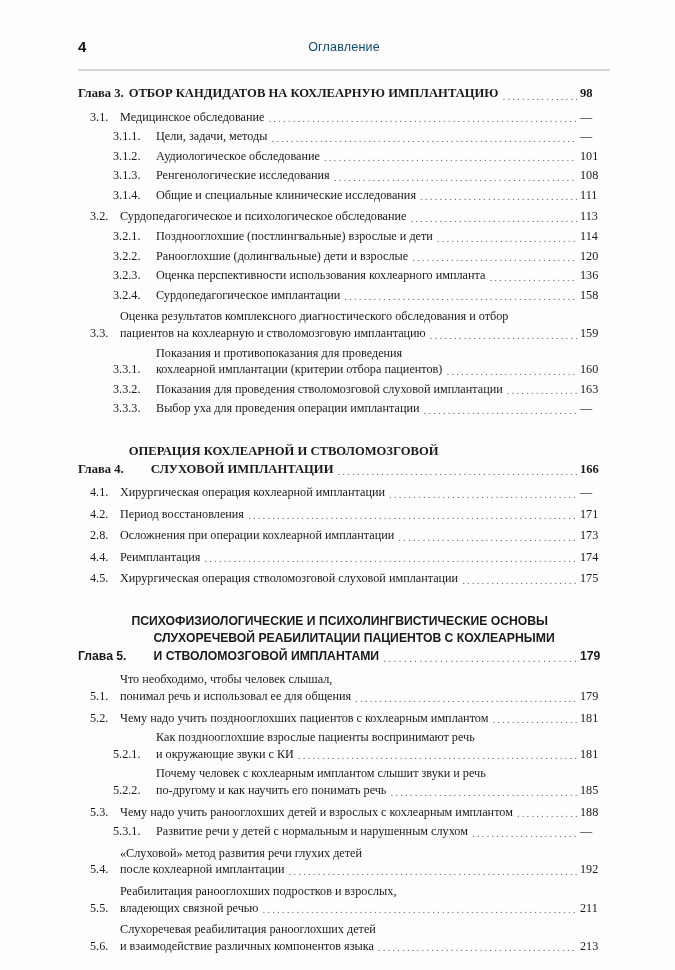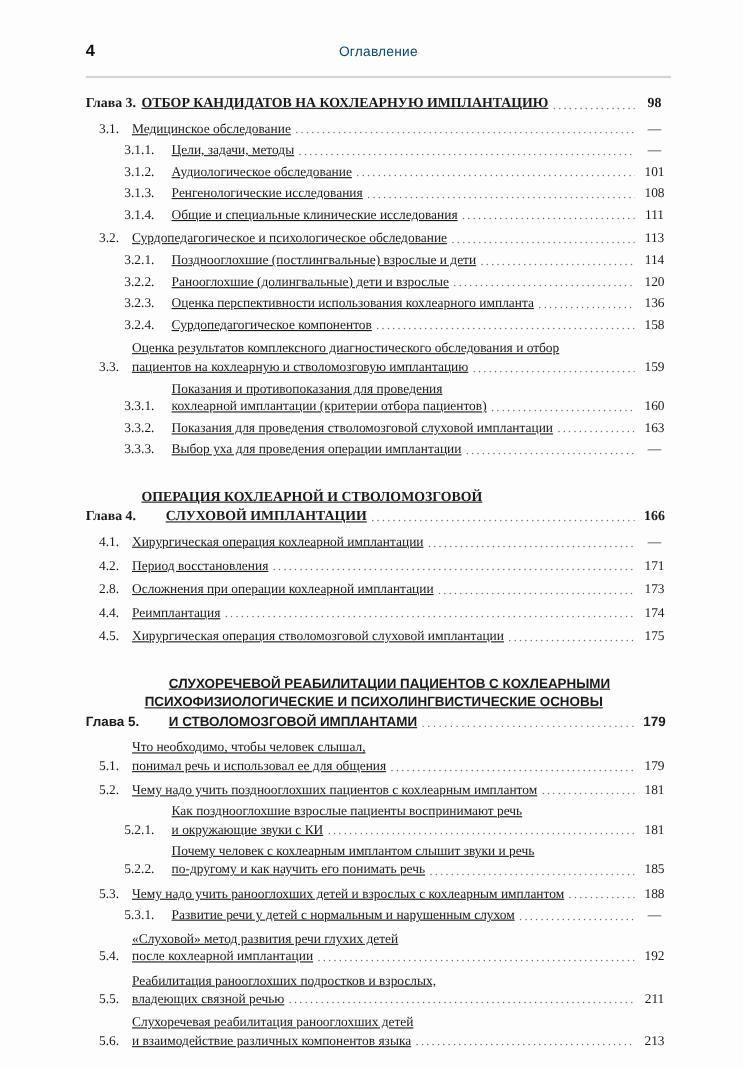--- a/index.html
+++ b/index.html
@@ -74,38 +74,37 @@
     font-size: 12.2px;
     line-height: 16.6px;
     margin-bottom: 1px;
   }
   .num {
     flex: 0 0 auto;
     white-space: nowrap;
   }
   .label {
     white-space: nowrap;
-    text-decoration: underline;
   }
   .leader {
     flex: 1 1 auto;
     min-width: 6px;
     overflow: hidden;
     white-space: nowrap;
     margin: 0 3px 0 4px;
     color: #6d6d6d;
     letter-spacing: 2.1px;
     font-size: 11px;
     line-height: 12px;
     transform: translateY(-1px);
   }
   .page-no {
     flex: 0 0 auto;
     width: 30px;
-    text-align: center;
+    text-align: left;
     white-space: nowrap;
     font-variant-numeric: lining-nums;
   }
   .page-no.dash {
     color: #222;
   }
 
   
   .stack {
     flex: 1 1 auto;
@@ -258,21 +257,21 @@
               <span class="label">Оценка перспективности использования кохлеарного импланта</span>
               <span class="leader">..................................................................................................</span>
               <span class="page-no">136</span>
             </div>
           </div>
         </div>
         <div class="row lvl3">
           <div class="num">3.2.4.</div>
           <div class="stack">
             <div class="line">
-              <span class="label">Сурдопедагогическое компонентов</span>
+              <span class="label">Сурдопедагогическое имплантации</span>
               <span class="leader">..................................................................................................</span>
               <span class="page-no">158</span>
             </div>
           </div>
         </div>
         <div class="row lvl2">
           <div class="num">3.3.</div>
           <div class="stack">
             <div class="line">
               <span class="label">Оценка результатов комплексного диагностического обследования и отбор</span>
@@ -376,26 +375,26 @@
             <div class="line">
               <span class="label">Хирургическая операция стволомозговой слуховой имплантации</span>
               <span class="leader">..................................................................................................</span>
               <span class="page-no">175</span>
             </div>
           </div>
         </div>
         <div class="row lvl-chapter chapter-sans" style="margin-top: 26px;">
           <div class="num">Глава 5.</div>
           <div class="stack">
+            <div class="line">
+              <span class="label">ПСИХОФИЗИОЛОГИЧЕСКИЕ И ПСИХОЛИНГВИСТИЧЕСКИЕ ОСНОВЫ</span>
+            </div>
             <div class="line cont-indent">
               <span class="label">СЛУХОРЕЧЕВОЙ РЕАБИЛИТАЦИИ ПАЦИЕНТОВ С КОХЛЕАРНЫМИ</span>
             </div>
-            <div class="line">
-              <span class="label">ПСИХОФИЗИОЛОГИЧЕСКИЕ И ПСИХОЛИНГВИСТИЧЕСКИЕ ОСНОВЫ</span>
-            </div>
             <div class="line cont-indent">
               <span class="label">И СТВОЛОМОЗГОВОЙ ИМПЛАНТАМИ</span>
               <span class="leader">..................................................................................................</span>
               <span class="page-no">179</span>
             </div>
           </div>
         </div>
         <div class="row lvl2">
           <div class="num">5.1.</div>
           <div class="stack">

